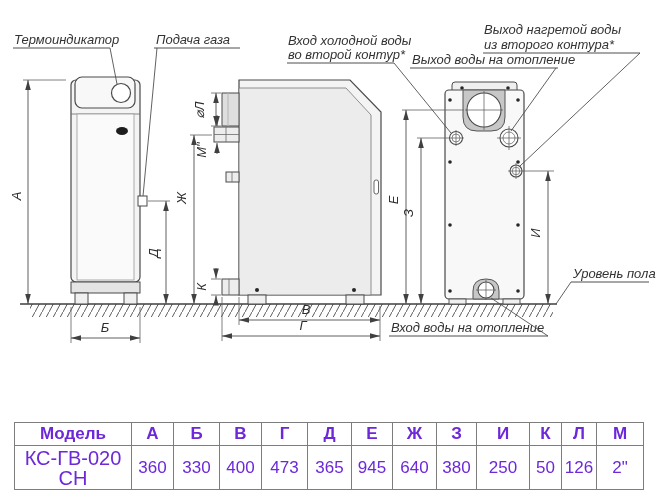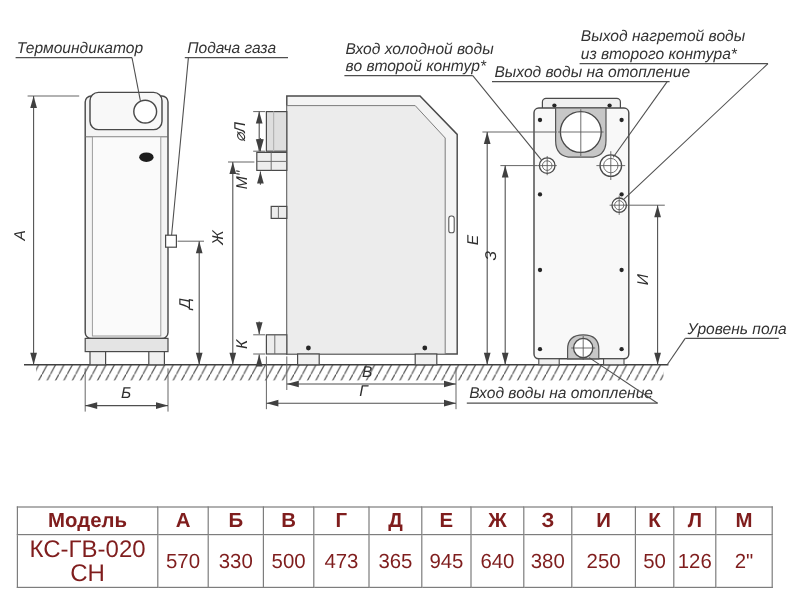--- a/index.html
+++ b/index.html
@@ -20,21 +20,21 @@
   .portin{fill:none;stroke:#6b6b6b;stroke-width:.8;}
   .cross{stroke:#555;stroke-width:.7;fill:none;}
   .screw{fill:#262626;}
   #note{
     position:absolute;left:13px;top:369px;font-size:16px;color:#3a3a3a;
   }
   #note .star{vertical-align:4px;font-size:13px;margin-right:4px;}
   #spec-table{
     position:absolute;left:14px;top:422px;width:629px;
     border-collapse:collapse;table-layout:fixed;
-    font-size:17px;color:#7f1d1d;text-align:center;border-radius:16px;
+    font-size:17px;color:#6d28d9;text-align:center;border-radius:16px;
   }
   #spec-table th,#spec-table td{
     border:1px solid #7d7d7d;padding:0;vertical-align:middle;
   }
   #spec-table{border:1.5px solid #6f6f6f;}
   #spec-table thead tr{height:23px;}
   #spec-table tbody tr{height:44px;}
   #spec-table th{font-weight:bold;font-size:17px;}
   #spec-table td.model-cell{font-size:20px;line-height:20px;}
 </style>
@@ -265,23 +265,23 @@
       <th>З</th>
       <th>И</th>
       <th>К</th>
       <th>Л</th>
       <th>М</th>
     </tr>
   </thead>
   <tbody>
     <tr>
       <td class="model-cell"><span>КС-ГВ-020</span><br><span>СН</span></td>
-      <td>570</td>
+      <td>360</td>
       <td>330</td>
-      <td>500</td>
+      <td>400</td>
       <td>473</td>
       <td>365</td>
       <td>945</td>
       <td>640</td>
       <td>380</td>
       <td>250</td>
       <td>50</td>
       <td>126</td>
       <td>2"</td>
     </tr>

